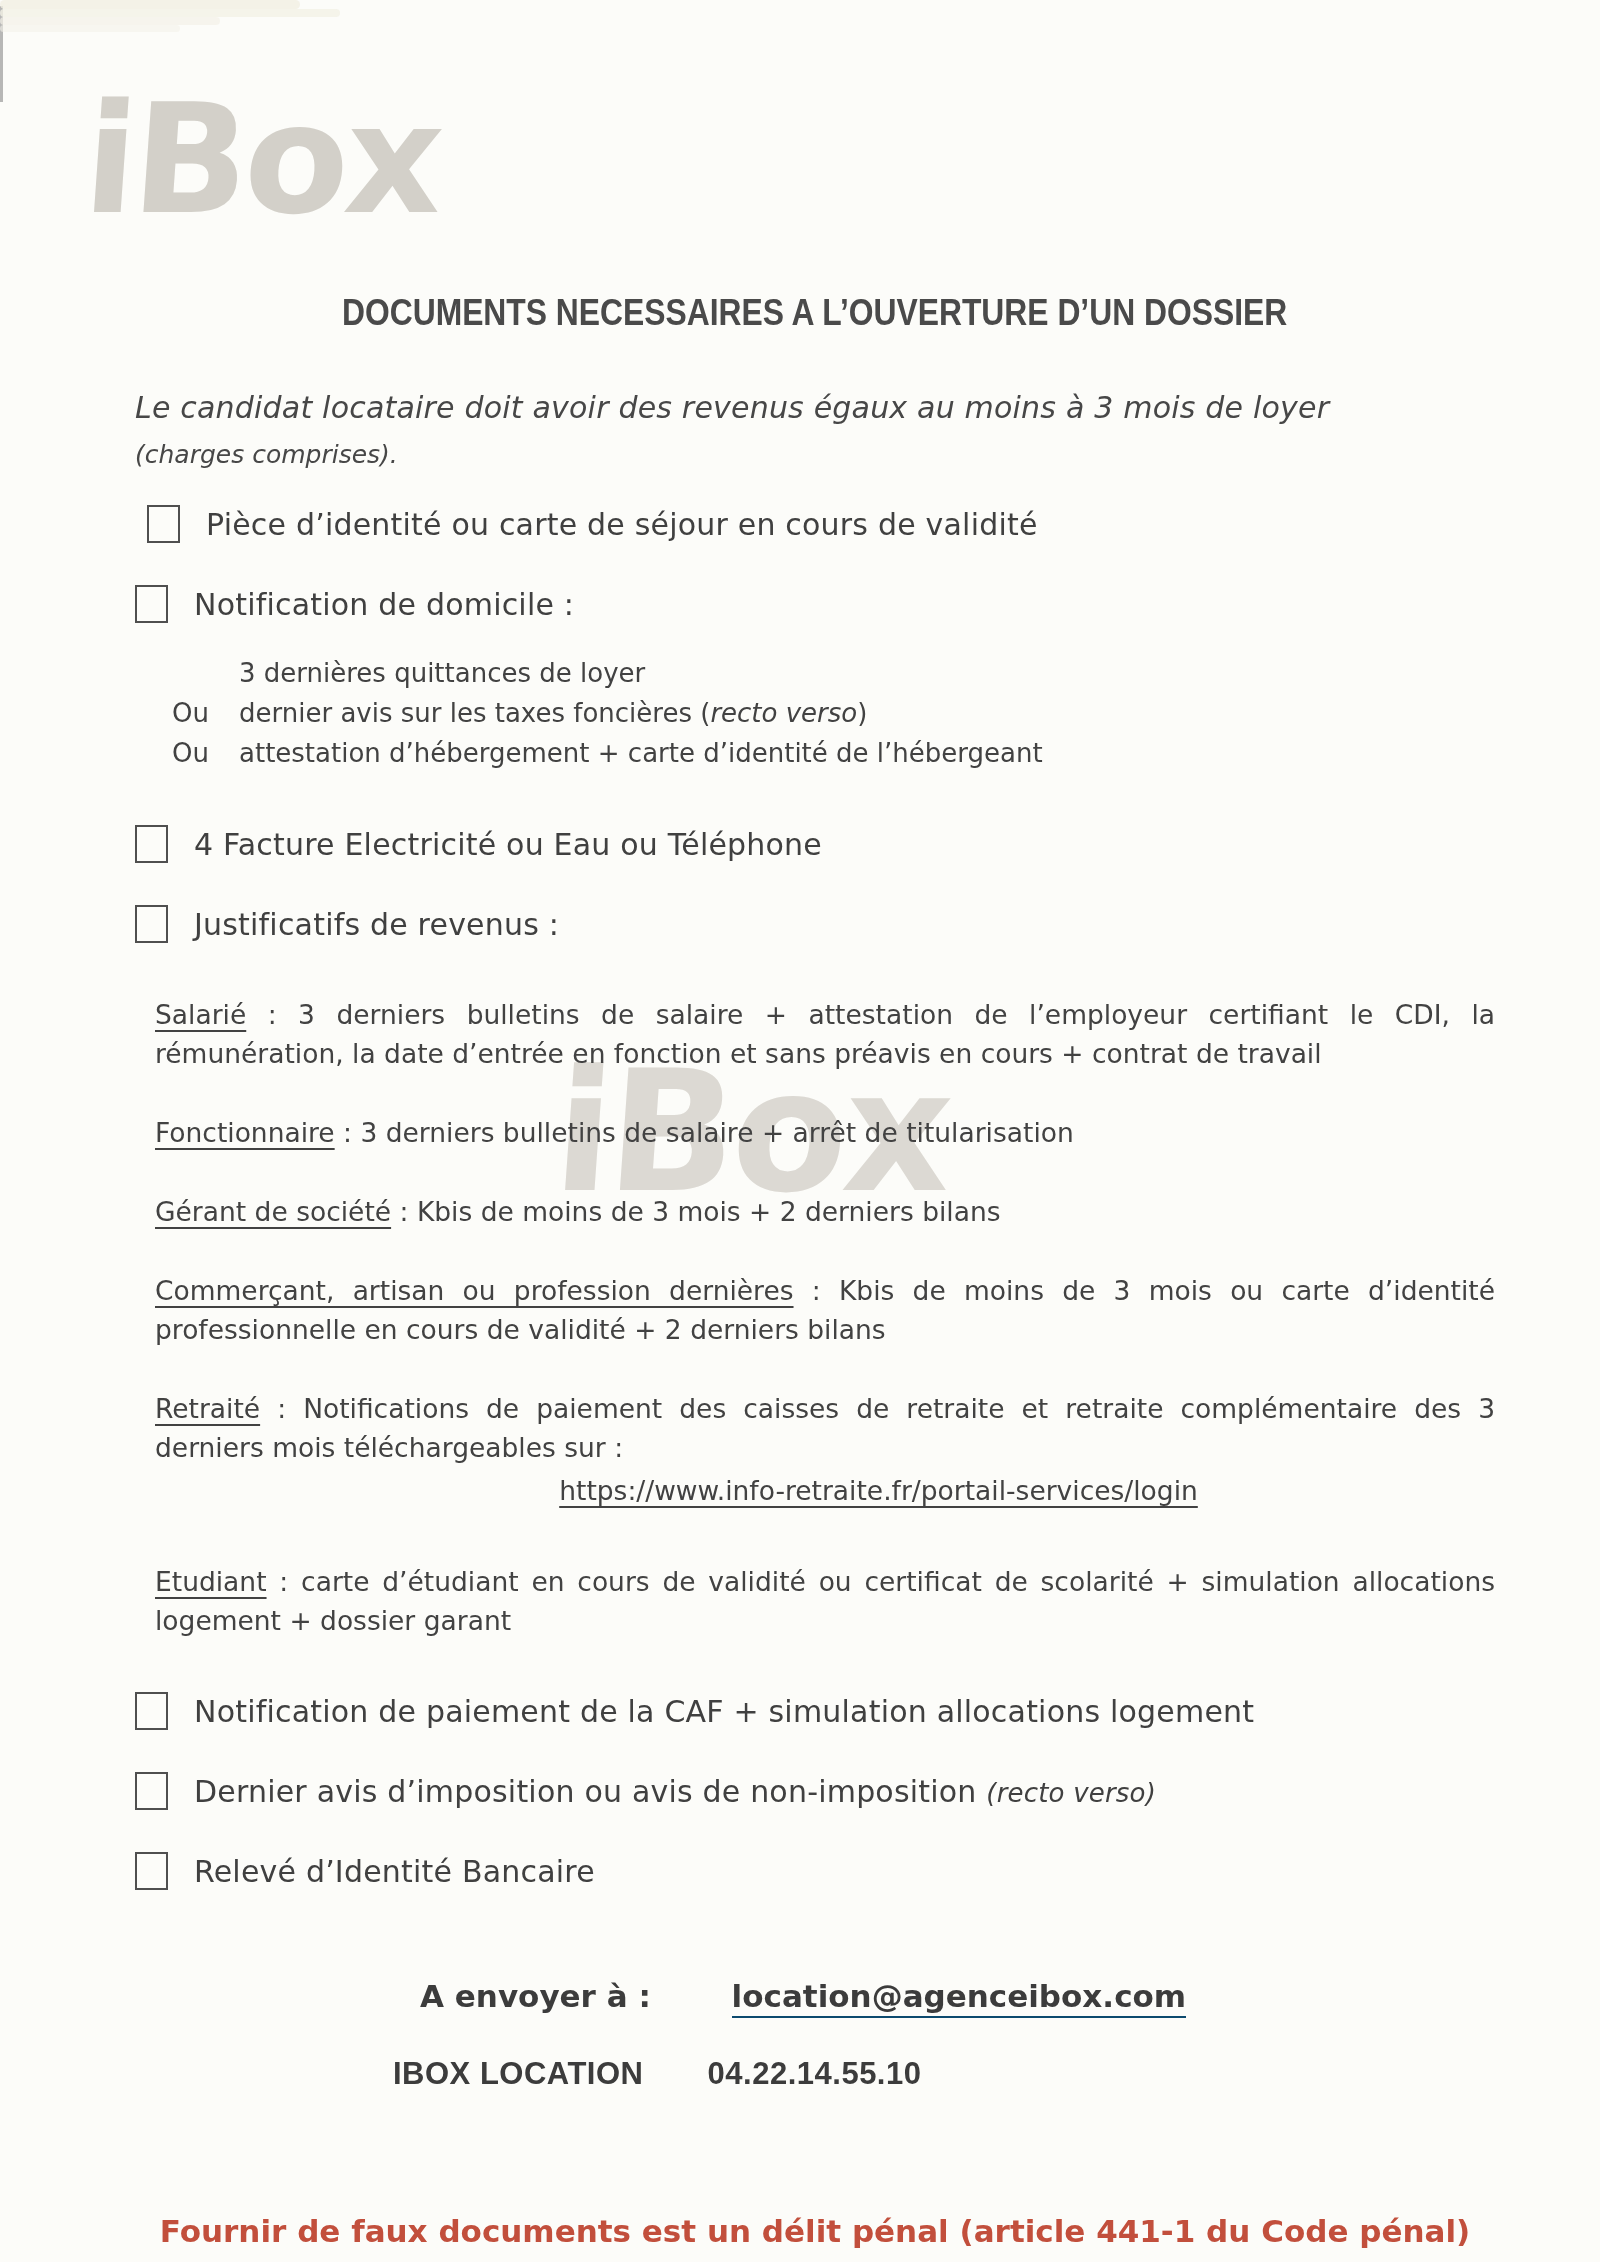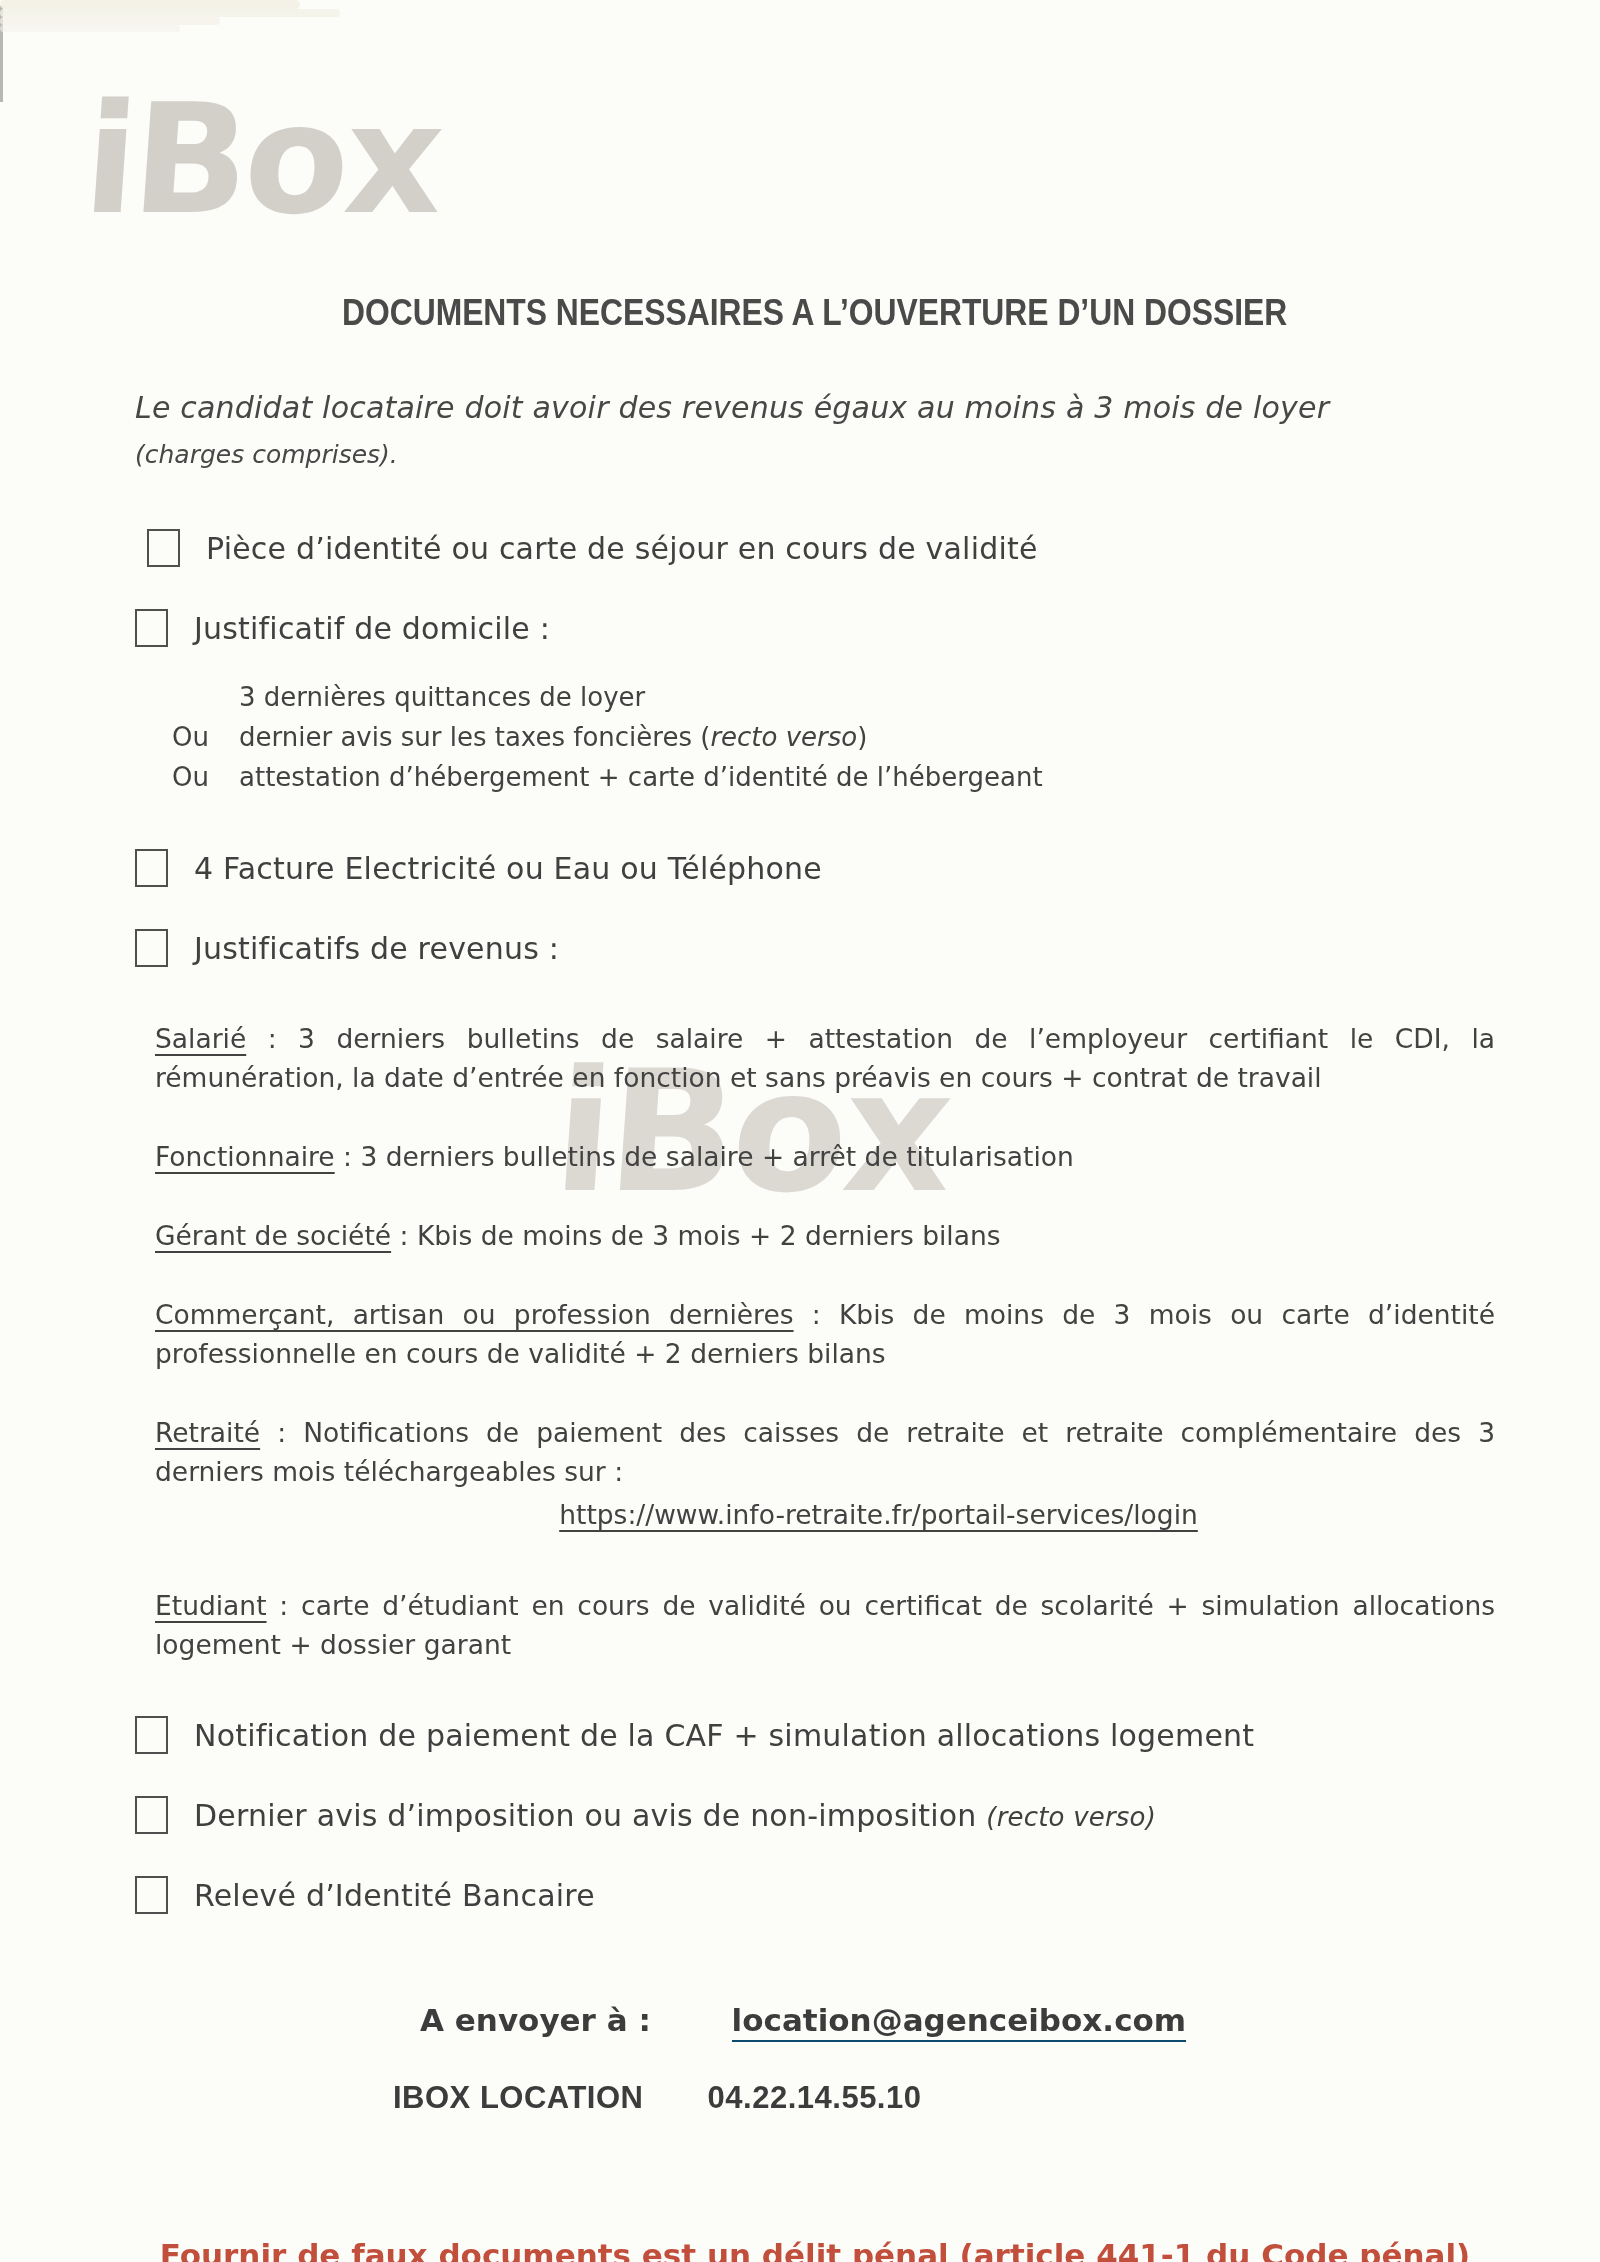--- a/index.html
+++ b/index.html
@@ -58,21 +58,21 @@
   .intro .l2 { font-size:25px; margin-top:15px; }
 
   .cb-row { display:flex; align-items:center; margin-top:42px; }
   .cb-row .box {
     width:33px; height:38px; flex:0 0 auto;
     border:2px solid #4f4f4f; background:transparent;
     margin-right:26px; cursor:pointer;
   }
   .cb-row .lbl { font-size:30px; color:#404040; letter-spacing:.2px; }
   .cb-row .lbl .it { font-style:italic; font-size:26px; }
-  .mt-first { margin-top:60px;padding-left:12px; }
+  .mt-first { margin-top:36px;padding-left:12px; }
 
   .options { margin:30px 0 0 37px; font-size:26px; line-height:40px; color:#424242; }
   .options .row { display:flex; }
   .options .pre { width:67px; flex:0 0 auto; }
   .options .it { font-style:italic; }
 
   .cat { margin:40px 0 0 20px; width:1340px; font-size:26.5px; line-height:39px; color:#424242; }
   .cat.just { text-align:justify; }
   .cat .term { text-decoration:underline; text-underline-offset:6px; text-decoration-thickness:2px; }
   .cat .link-line { display:block; margin:4px 0 0 107px; text-align:center; }
@@ -126,21 +126,21 @@
       <div class="l2">(charges comprises).</div>
     </div>
 
     <div class="cb-row mt-first">
       <span class="box"></span>
       <span class="lbl">Pièce d’identité ou carte de séjour en cours de validité</span>
     </div>
 
     <div class="cb-row">
       <span class="box"></span>
-      <span class="lbl">Justificatif de domicile :</span>
+      <span class="lbl">Notification de domicile :</span>
     </div>
 
     <div class="options">
       <div class="row">
         <span class="pre"></span>
         <span><span>3 dernières quittances de loyer</span><span class="it"></span><span></span></span>
       </div>
       <div class="row">
         <span class="pre">Ou</span>
         <span><span>dernier avis sur les taxes foncières (</span><span class="it">recto verso</span><span>)</span></span>

